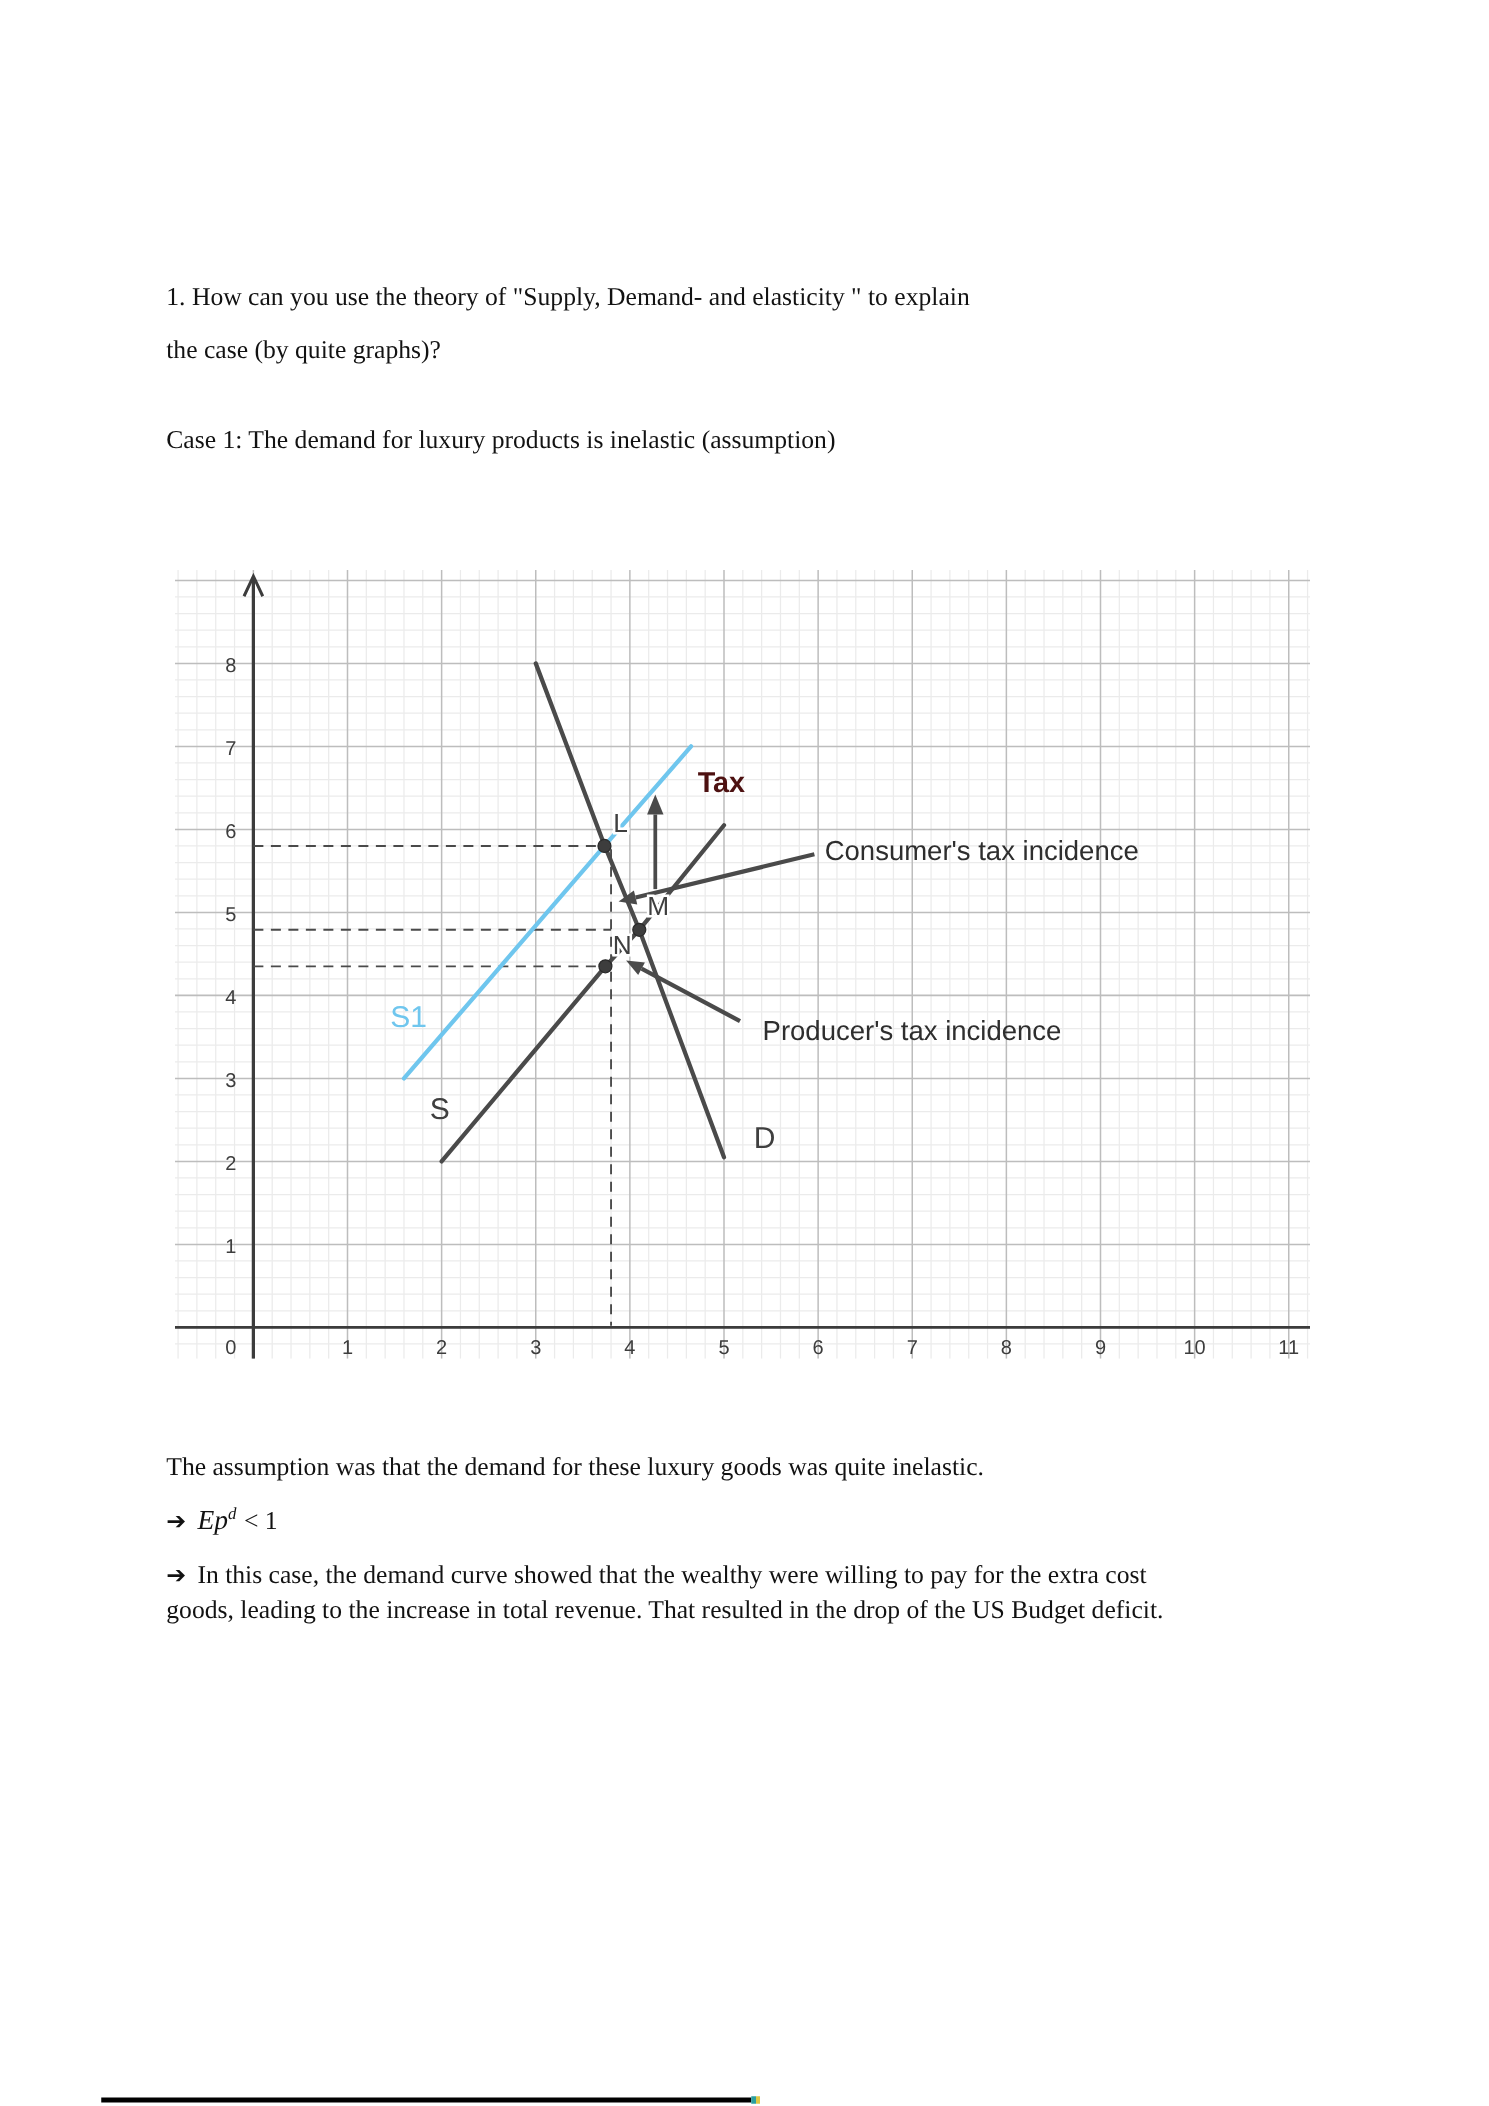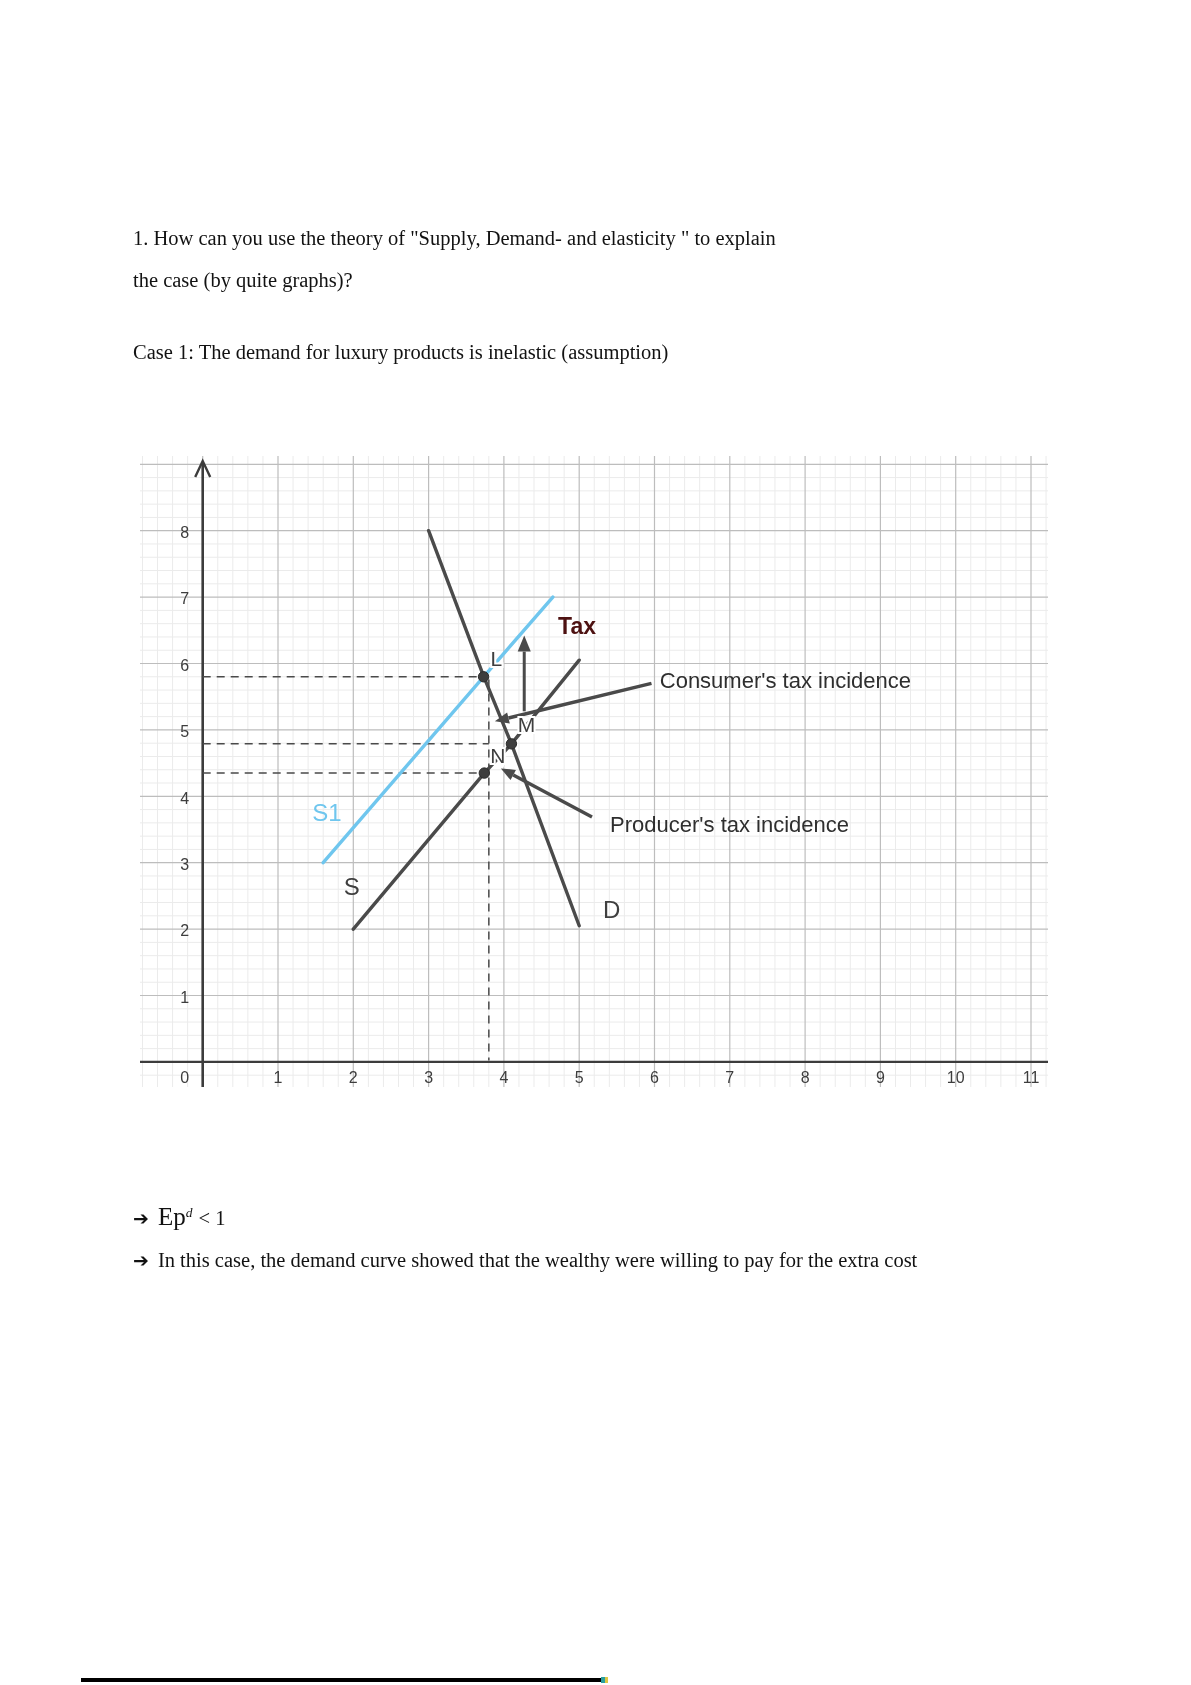--- a/index.html
+++ b/index.html
@@ -7,21 +7,21 @@
         font-family:"Liberation Serif",serif;color:#121212;}
   .abs{position:absolute;}
   .qblock{left:133px;top:217px;font-size:20.5px;line-height:42px;white-space:nowrap;}
   .qblock span{display:block;}
   .case{left:133px;top:341px;font-size:20.5px;white-space:nowrap;text-align:right;}
   .graph-wrap{left:140px;top:456px;width:908px;height:631px;}
   #graph-svg text{font-family:"Liberation Sans",sans-serif;}
   .assumption{left:133px;top:1163px;font-size:20.5px;white-space:nowrap;}
   .formula{left:133px;top:1203px;font-size:20.5px;white-space:nowrap;}
   .arr{font-family:"DejaVu Sans",sans-serif;font-weight:bold;font-size:19px;margin-right:9px;}
-  .fsym{font-size:25px;}
+  .fsym{font-style:italic;font-size:22px;}
   .fsup{font-style:italic;font-size:13.5px;vertical-align:super;}
   .fcmp{font-size:20.5px;margin-left:6px;}
   .conclusion{left:133px;top:1247px;font-size:20.5px;line-height:27.5px;width:940px;}
   .conclusion .cl{display:block;white-space:nowrap;}
   .bottom-bar{left:81px;top:1678px;width:520px;height:4px;background:#000;}
   .speck{left:601px;top:1677px;width:7px;height:6px;
          background:linear-gradient(to right,#2b9f9f 50%,#ddc844 50%);}
 </style>
 </head>
 <body>
@@ -207,25 +207,27 @@
         <text x="471.57899999999995" y="455.836" font-size="24" fill="#3f3f3f" text-anchor="middle" dominant-baseline="middle">D</text>
         <text x="356.36999999999995" y="204.17999999999995" font-size="21" fill="#3f3f3f" text-anchor="middle" dominant-baseline="middle" paint-order="stroke" stroke="#ffffff" stroke-width="4">L</text>
         <text x="386.48999999999995" y="270.58" font-size="21" fill="#3f3f3f" text-anchor="middle" dominant-baseline="middle" paint-order="stroke" stroke="#ffffff" stroke-width="4">M</text>
         <text x="357.876" y="301.78799999999995" font-size="21" fill="#3f3f3f" text-anchor="middle" dominant-baseline="middle" paint-order="stroke" stroke="#ffffff" stroke-width="4">N</text>
         <text x="418.11599999999993" y="171.64399999999995" font-size="23" fill="#4d1111" text-anchor="start" dominant-baseline="middle" font-weight="bold">Tax</text>
         <text x="519.7710000000001" y="226.09199999999998" font-size="22" fill="#2e2e2e" text-anchor="start" dominant-baseline="middle">Consumer's tax incidence</text>
         <text x="470.073" y="370.17999999999995" font-size="22" fill="#2e2e2e" text-anchor="start" dominant-baseline="middle">Producer's tax incidence</text>
       </svg>
   </div>
 
+  <div class="abs assumption">The assumption was that the demand for these luxury goods was quite inelastic.</div>
 
   <div class="abs formula">
     <span class="arr">➔</span><span class="fsym">Ep</span><sup class="fsup">d</sup><span class="fcmp">&lt; 1</span>
   </div>
 
   <div class="abs conclusion">
     <span class="cl"><span class="arr">➔</span><span>In this case, the demand curve showed that the wealthy were willing to pay for the extra cost</span></span>
+    <span class="cl">goods, leading to the increase in total revenue. That resulted in the drop of the US Budget deficit.</span>
   </div>
 
   <div class="abs bottom-bar"></div>
   <div class="abs speck"></div>
 
 </div>
 
 </body></html>

